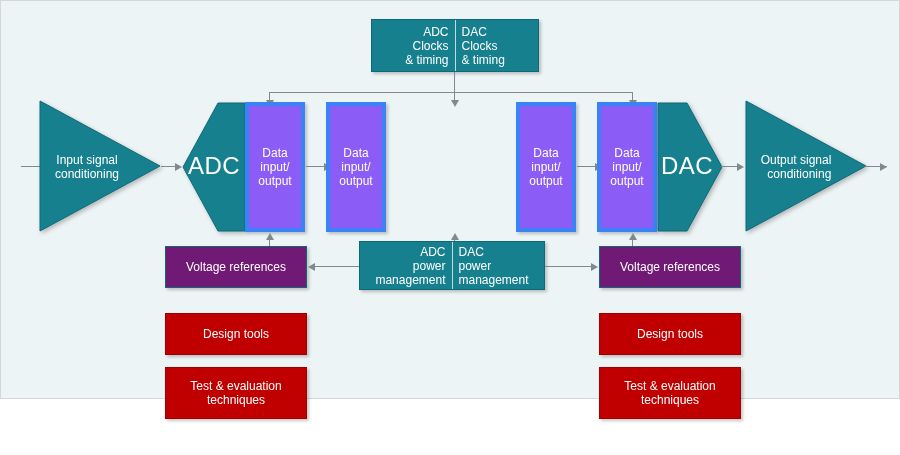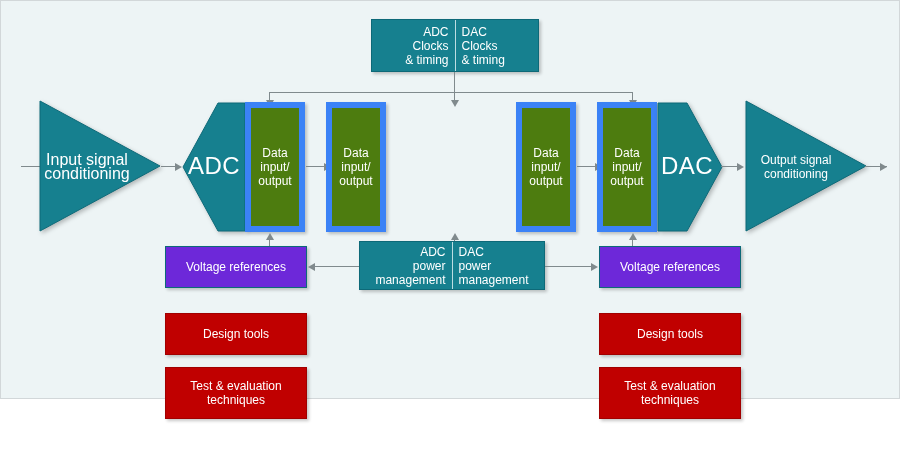--- a/index.html
+++ b/index.html
@@ -23,22 +23,22 @@
     display:flex;
     align-items:center;
     justify-content:center;
     text-align:center;
     color:#ffffff;
     font-size:12px;
     line-height:14px;
     white-space:pre-line;
     box-shadow:2px 2px 3px rgba(0,0,0,.22);
   }
-  .teal{background:#6d28d9;border:1px solid #0d6978;}
-  .navy{background:#4d7c0f;border:6px solid #3b82f6;}
+  .teal{background:#701a75;border:1px solid #0d6978;}
+  .navy{background:#8b5cf6;border:4px solid #3b82f6;}
   .gray{background:#c8c8c8;border:1px solid #bcbcbc;color:#5a5a5a;font-size:13px;}
   .red{background:#c00000;border:1px solid #a10000;}
   
   .split{
     position:absolute;
     display:flex;
     box-sizing:border-box;
     box-shadow:2px 2px 3px rgba(0,0,0,.22);
     background:#16808f;
     border:1px solid #0d6978;
@@ -102,21 +102,21 @@
   <div class="arw arw-d" style="left:628px;top:99px;"></div>
 
   <div class="conn h" style="left:20px;top:165px;width:22px;"></div>
   <div class="arw arw-r" style="left:42px;top:162px;"></div>
 
   <div class="shape" style="left:38px;top:99px;">
     <svg width="122" height="133" viewBox="0 0 122 133">
       <polygon points="1,1 121,66 1,131" fill="#16808f" stroke="#0d6978" stroke-width="1"></polygon>
     </svg>
   </div>
-  <div class="shape-lbl" style="left:42px;top:148px;width:88px;height:36px;font-size:16px;line-height:14px;">Input signal
+  <div class="shape-lbl" style="left:42px;top:148px;width:88px;height:36px;font-size:12px;line-height:14px;">Input signal
 conditioning</div>
 
   <div class="conn h" style="left:160px;top:165px;width:14px;"></div>
   <div class="arw arw-r" style="left:174px;top:162px;"></div>
 
   <div class="shape" style="left:181px;top:101px;">
     <svg width="64" height="130" viewBox="0 0 64 130">
       <polygon points="63,1 36,1 1,65 36,129 63,129" fill="#16808f" stroke="#0d6978" stroke-width="1"></polygon>
     </svg>
   </div>
@@ -151,21 +151,21 @@
   <div class="shape-lbl big" style="left:657px;top:150px;width:58px;height:30px;">DAC</div>
 
   <div class="conn h" style="left:720px;top:165px;width:16px;"></div>
   <div class="arw arw-r" style="left:736px;top:162px;"></div>
 
   <div class="shape" style="left:744px;top:99px;">
     <svg width="122" height="133" viewBox="0 0 122 133">
       <polygon points="1,1 121,66 1,131" fill="#16808f" stroke="#0d6978" stroke-width="1"></polygon>
     </svg>
   </div>
-  <div class="shape-lbl" style="left:748px;top:148px;width:94px;height:36px;font-size:12px;line-height:14px;">Output signal
+  <div class="shape-lbl" style="left:748px;top:148px;width:94px;height:36px;font-size:12px;line-height:14px;text-align:right;">Output signal
 conditioning</div>
 
   <div class="conn h" style="left:864px;top:165px;width:22px;"></div>
   <div class="arw arw-r" style="left:879px;top:162px;"></div>
 
   <div class="conn v" style="left:268px;top:239px;height:15px;"></div>
   <div class="arw arw-u" style="left:265px;top:232px;"></div>
   <div class="conn v" style="left:453px;top:239px;height:15px;"></div>
   <div class="arw arw-u" style="left:450px;top:232px;"></div>
   <div class="conn v" style="left:631px;top:239px;height:15px;"></div>

